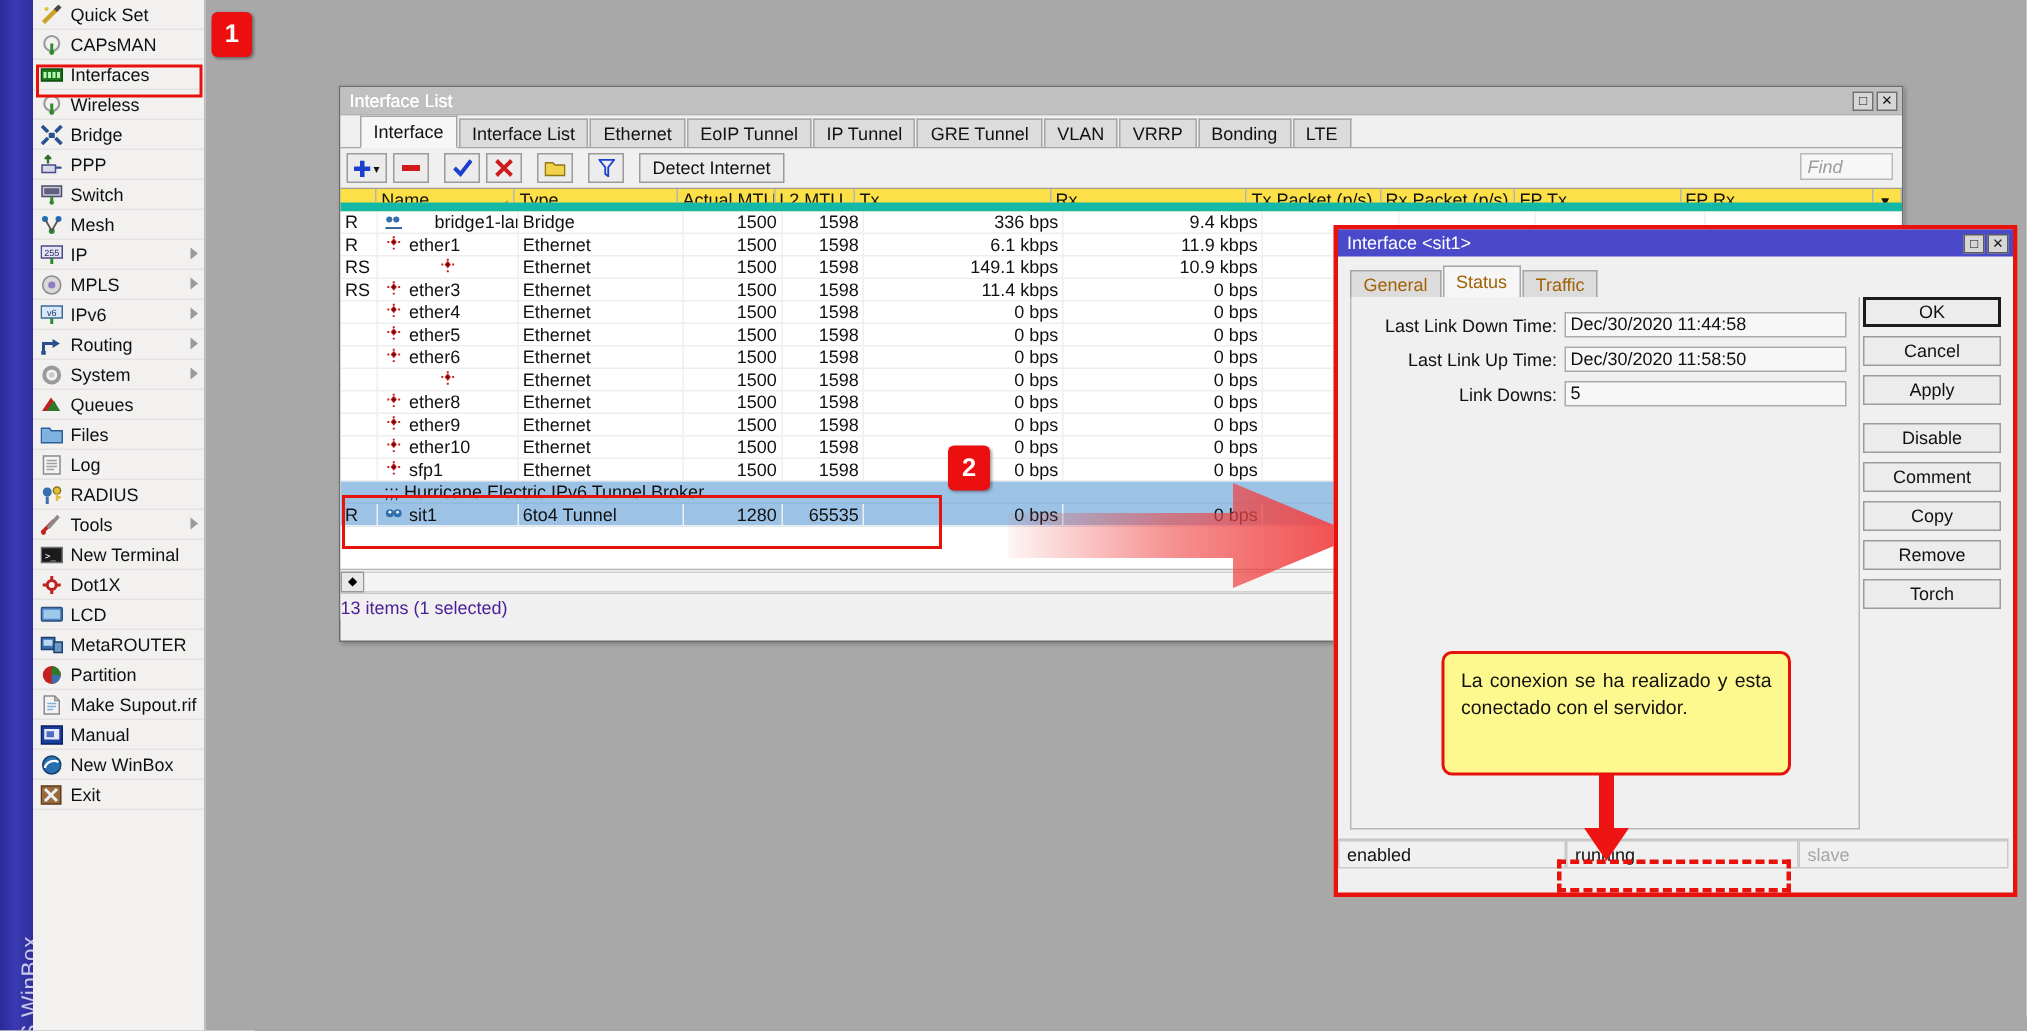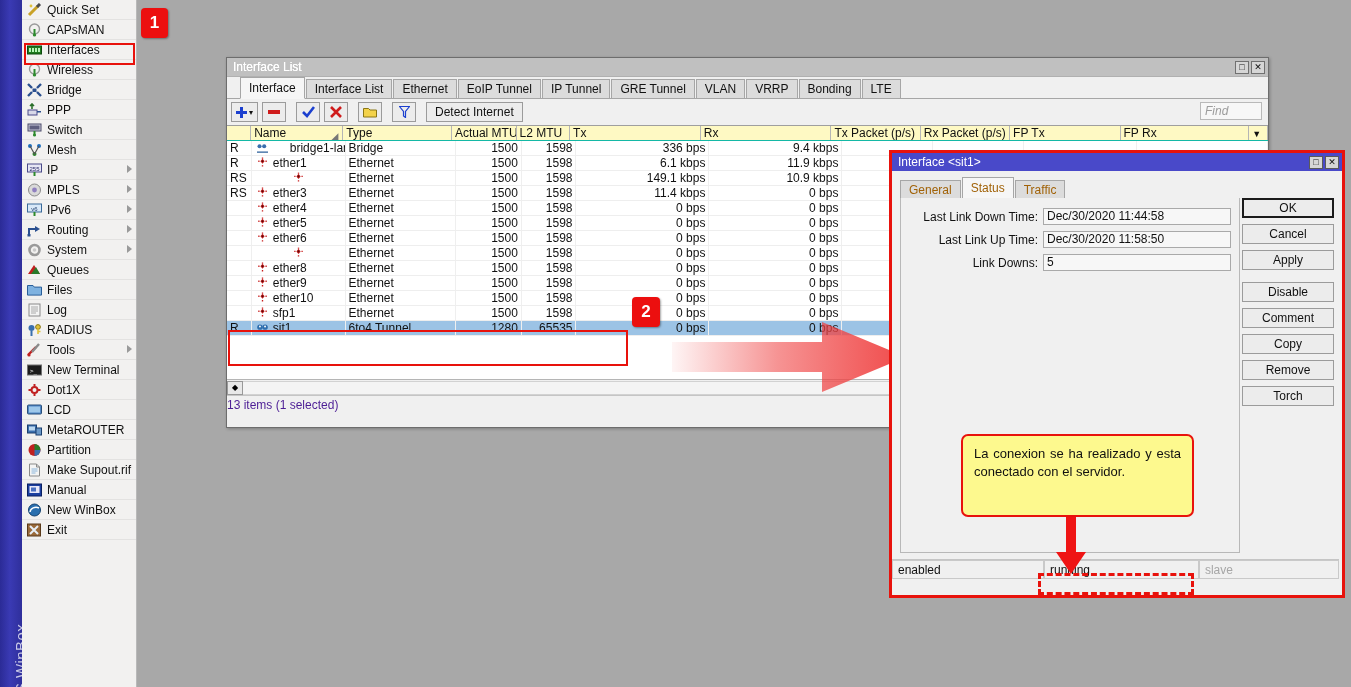--- a/index.html
+++ b/index.html
@@ -175,23 +175,23 @@
     font-style: italic;
     font-size: 12px;
     padding-left: 4px;
     line-height: 16px;
   }
 
   
   .thead {
     display: flex;
     height: 16px;
-    background: #fef9c3;
+    background: #fde047;
     border-top: 1px solid #9f9f9f;
-    border-bottom: 1px solid #14b8a6;
+    border-bottom: 6px solid #14b8a6;
     font-size: 12px;
   }
   .th {
     border-right: 1px solid #b5b5b5;
     padding-left: 3px;
     line-height: 15px;
     overflow: hidden;
     white-space: nowrap;
     color: #111;
     position: relative;
@@ -1015,20 +1015,23 @@
           <div class="td c-type">Ethernet</div>
           <div class="td c-amtu num">1500</div>
           <div class="td c-l2mtu num">1598</div>
           <div class="td c-tx num">0 bps</div>
           <div class="td c-rx num">0 bps</div>
           <div class="td c-txp num"></div>
           <div class="td c-rxp num"></div>
           <div class="td c-fptx num"></div>
           <div class="td c-fprx num"></div>
         </div>
+        <div class="comment-row">
+          <div class="ctext">;;; Hurricane Electric IPv6 Tunnel Broker</div>
+        </div>
         <div class="trow sel">
           <div class="td c-flag">R</div>
           <div class="td c-name" style="display: flex; align-items: center;">
             <span class="ico" style="transform: scale(0.85);">
               <svg width="15" height="14" viewBox="0 0 15 14">
                 <circle cx="4.5" cy="6" r="3.2" fill="#2f6fae"></circle>
                 <circle cx="10.5" cy="6" r="3.2" fill="#2f6fae"></circle>
                 <circle cx="4.5" cy="5.2" r="1.1" fill="#ffffff"></circle>
                 <circle cx="10.5" cy="5.2" r="1.1" fill="#ffffff"></circle>
               </svg>

